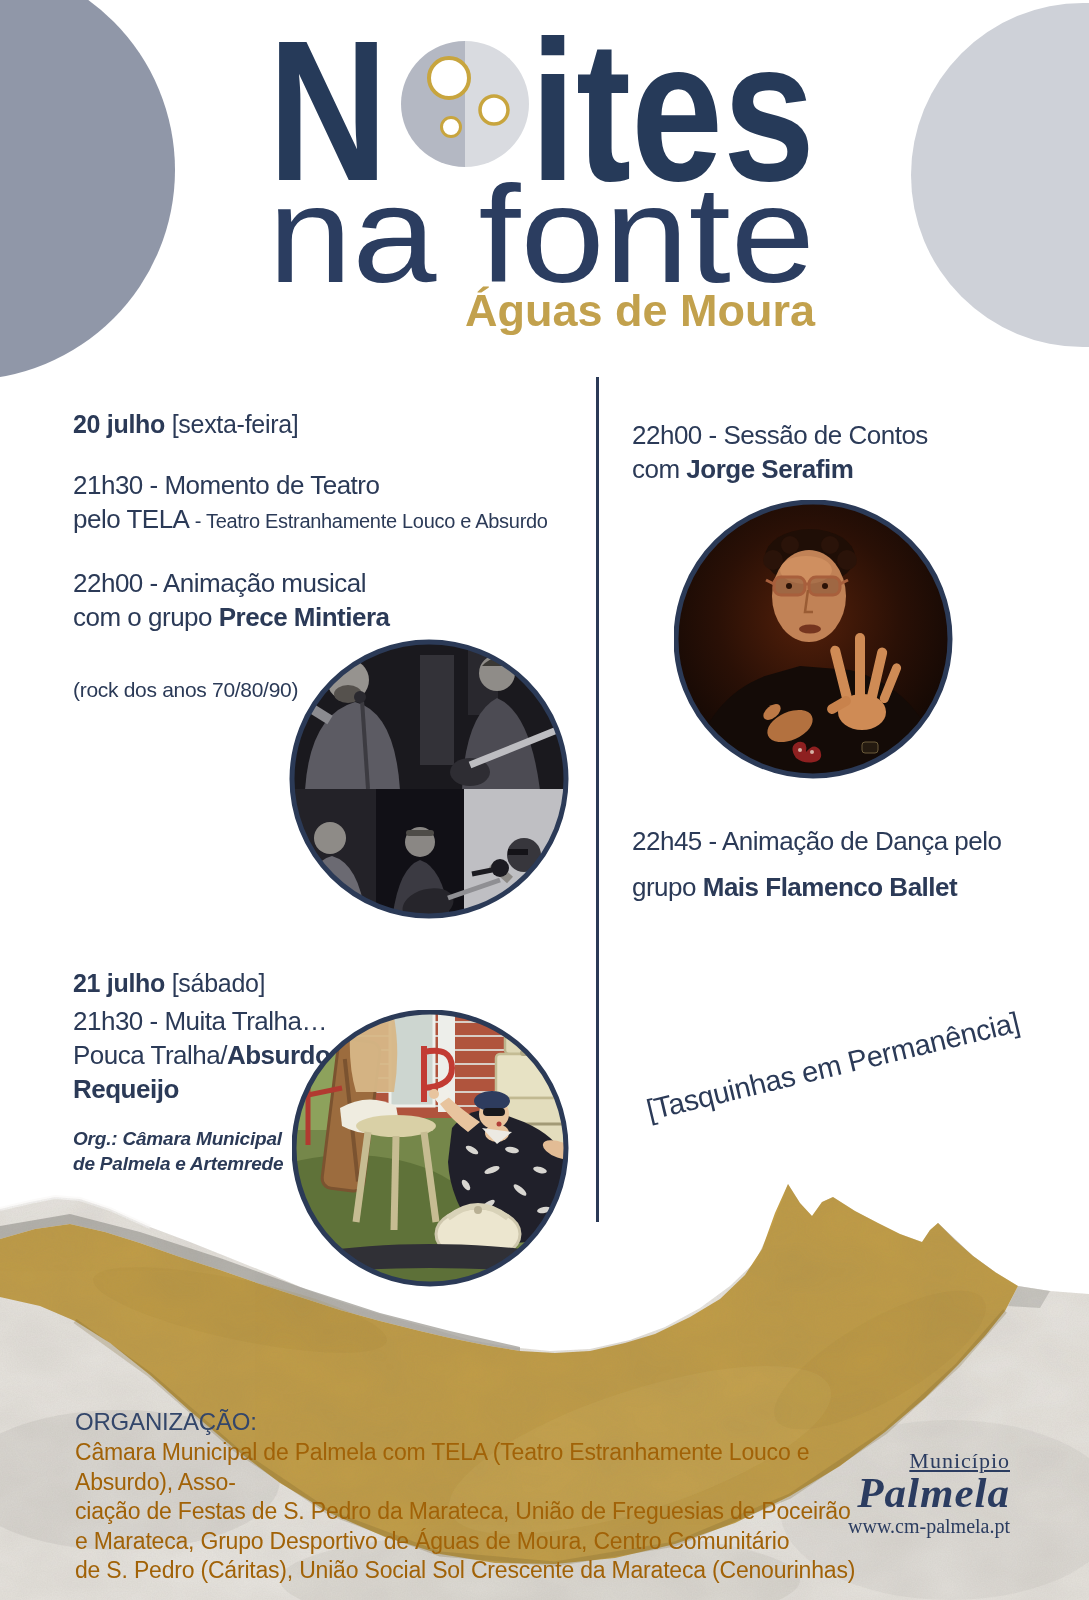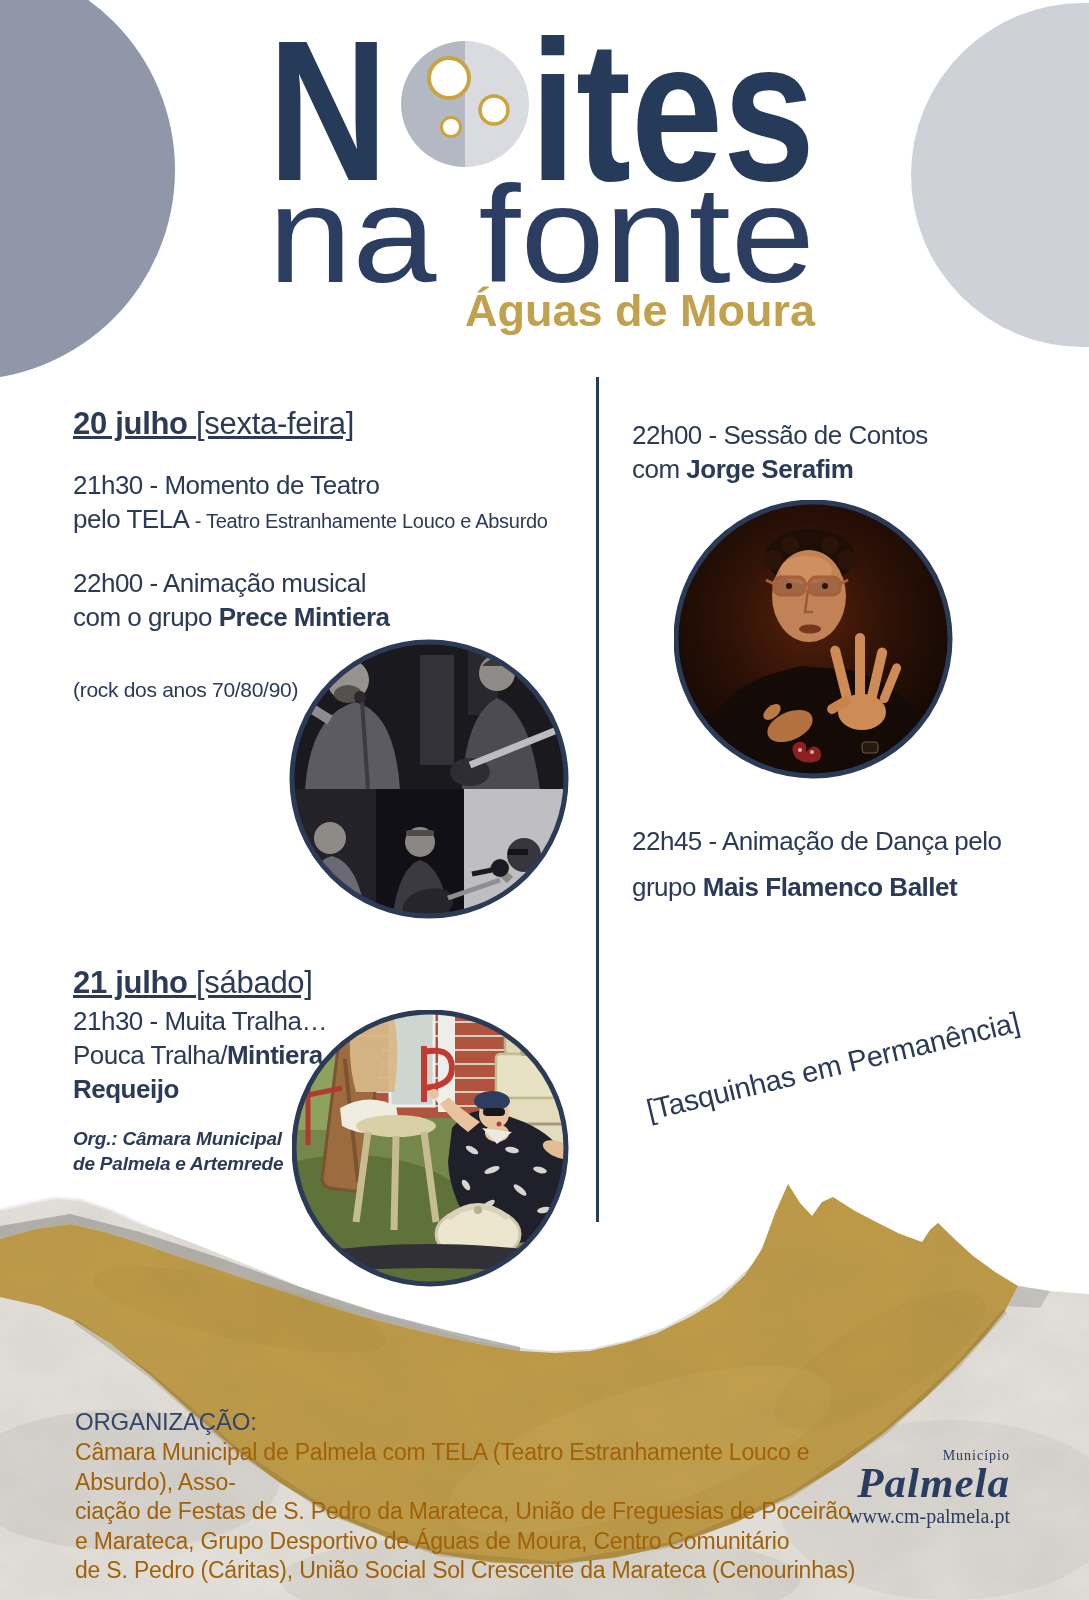--- a/index.html
+++ b/index.html
@@ -2,33 +2,33 @@
 <html><head>
 <meta charset="utf-8">
 <style>
   html,body{margin:0;padding:0;background:#ffffff;}
   .poster{position:relative;width:1089px;height:1600px;background:#ffffff;overflow:hidden;
           font-family:"Liberation Sans",sans-serif;color:#2b3a57;}
   .abs{position:absolute;}
   .circle-left{position:absolute;left:-245px;top:-40px;width:420px;height:420px;border-radius:50%;background:#9097a8;}
   .circle-right{position:absolute;left:911px;top:3px;width:344px;height:344px;border-radius:50%;background:#ced1d8;}
   .divider{left:596px;top:377px;width:3px;height:845px;background:#2b3a57;}
-  .h-day{font-size:31px;letter-spacing:-0.3px;line-height:40px;text-decoration:underline;}
+  .h-day{font-size:25px;letter-spacing:-0.3px;line-height:40px;}
   .b{font-weight:bold;}
   .ev{font-size:26px;line-height:34px;letter-spacing:-0.5px;}
   .ev-wide{line-height:46px;}
   .small-in{font-size:20px;letter-spacing:-0.3px;}
   .note{font-size:21px;letter-spacing:-0.3px;margin-top:48px;}
   .tasq{left:618px;top:1050px;width:430px;text-align:center;font-size:29px;letter-spacing:-0.3px;
         transform:rotate(-13.5deg);color:#2b3a57;}
   .org-it{font-size:19px;line-height:25px;font-weight:bold;font-style:italic;letter-spacing:-0.2px;}
   .f-head{font-size:24px;color:#33466a;letter-spacing:-0.2px;}
   .f-lines{font-size:23px;line-height:29.5px;color:#a16207;letter-spacing:-0.2px;width:790px;}
   .palmela{text-align:right;color:#2b3c60;font-family:"Liberation Serif",serif;}
-  .pm-label{font-size:14px;letter-spacing:1px;}
+  .pm-label{font-size:22px;letter-spacing:1px;text-decoration:underline;}
   .pm-name{font-size:43px;font-weight:bold;font-style:italic;margin-top:-6px;letter-spacing:1px;}
   .pm-site{font-size:20px;margin-top:-2px;}
   .lg-bold{font-family:"Liberation Sans",sans-serif;font-weight:700;font-size:200px;fill:#263a59;}
   .lg-sub{font-family:"Liberation Sans",sans-serif;font-weight:400;font-size:137px;fill:#2b3d60;}
   .lg-loc{font-family:"Liberation Sans",sans-serif;font-weight:700;font-size:45px;fill:#c2a14d;}
 </style>
 </head>
 <body>
 
 <div class="poster">
@@ -75,21 +75,21 @@
     <div><span>grupo </span><span class="b">Mais Flamenco Ballet</span></div>
   </div>
 
   <div class="abs tasq">[Tasquinhas em Permanência]</div>
 
   <div class="abs h-day" style="left:73px;top:963px">
     <span class="b">21 julho </span><span>[sábado]</span>
   </div>
   <div class="abs ev" style="left:73px;top:1004px">
     <div>21h30 - Muita Tralha…</div>
-    <div><span>Pouca Tralha/</span><span class="b">Mintiera</span></div>
+    <div><span>Pouca Tralha/</span><span class="b">Absurdo</span></div>
     <div class="b">Requeijo</div>
   </div>
   <div class="abs org-it" style="left:73px;top:1126px">
     <div>Org.: Câmara Municipal</div>
     <div>de Palmela e Artemrede</div>
   </div>
 
   <svg class="abs" style="left:0;top:1150px" width="1089" height="450" viewBox="0 0 1089 450">
     <defs>
       <clipPath id="wallClip">

